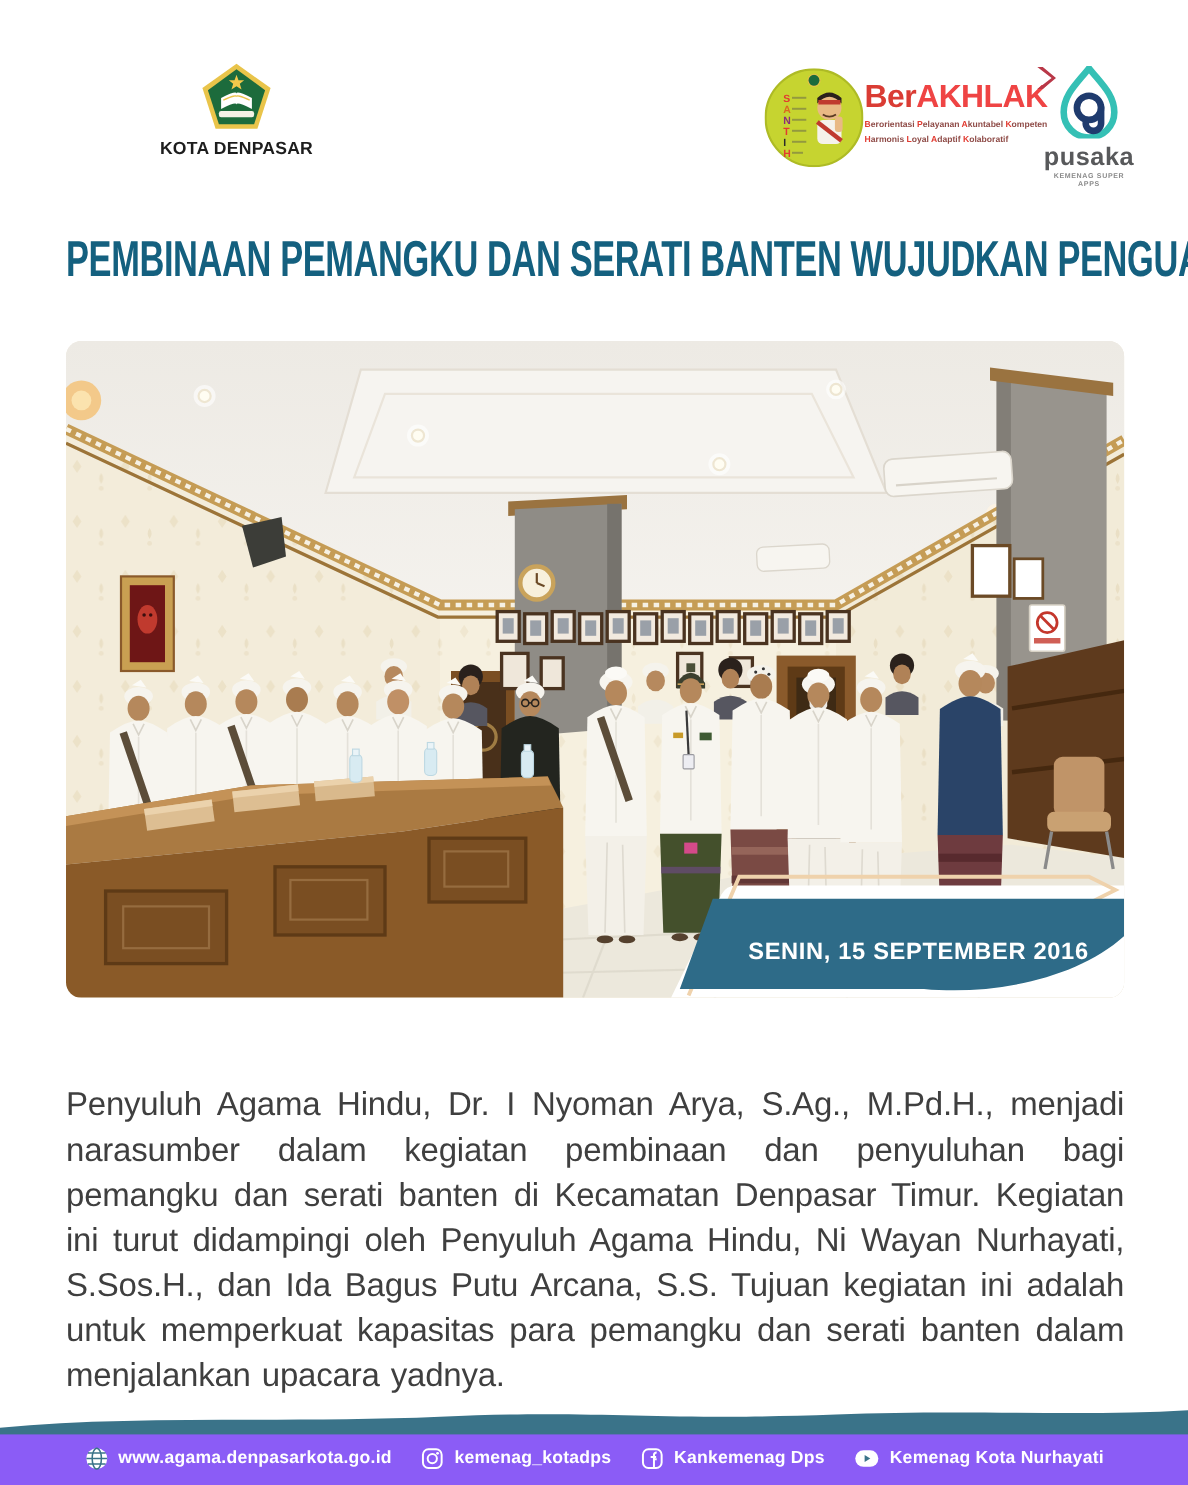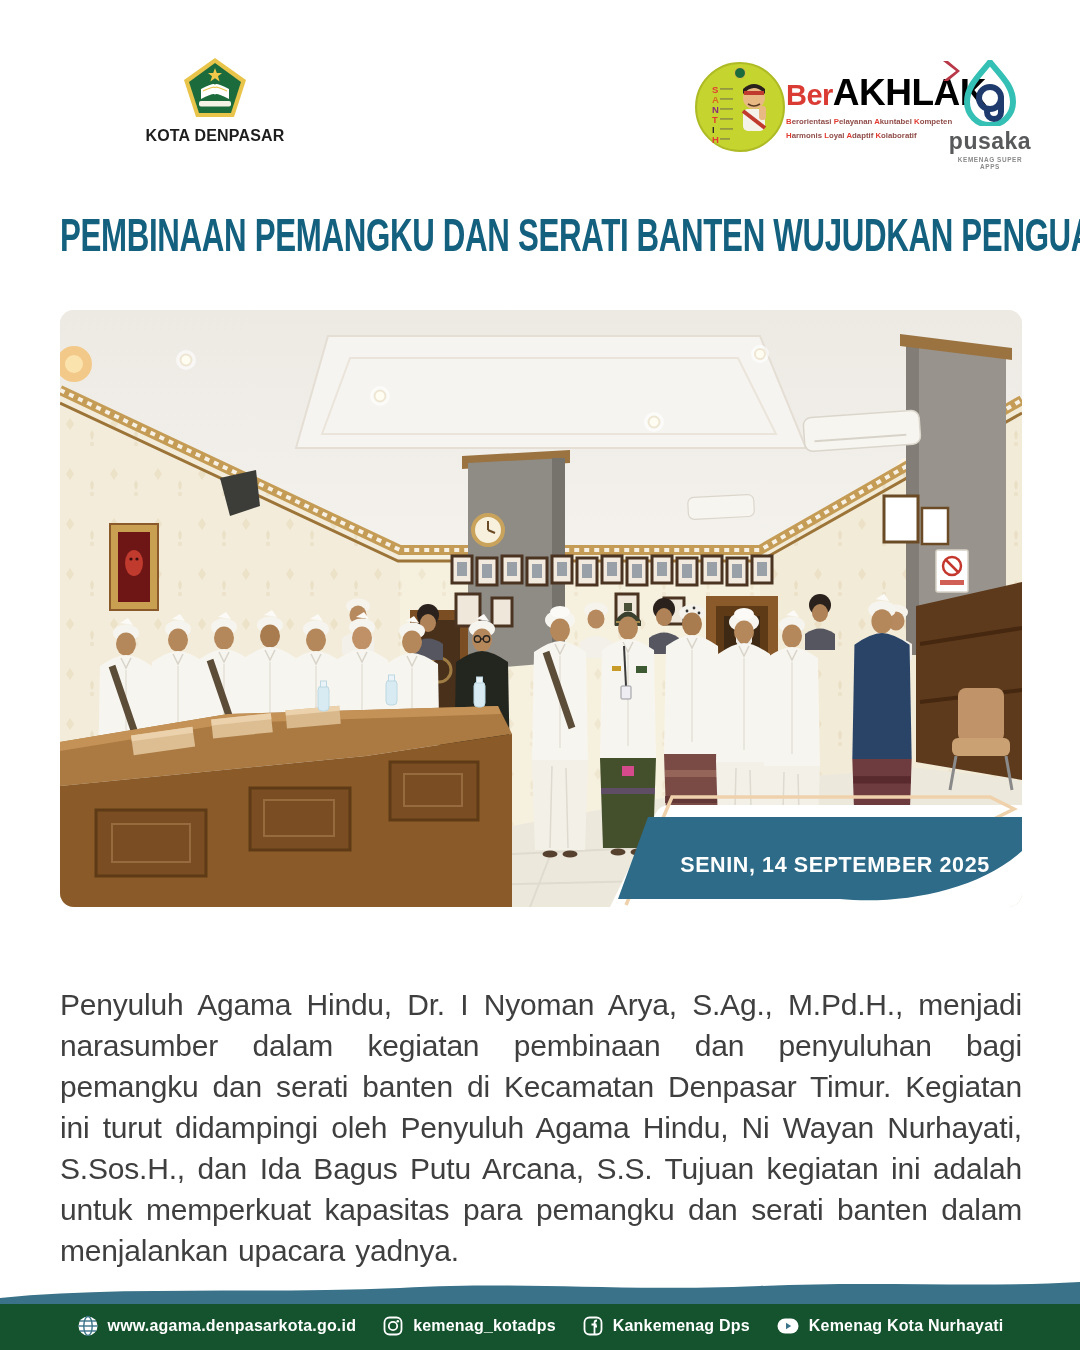--- a/index.html
+++ b/index.html
@@ -8,21 +8,21 @@
 
   
   .brand-left{position:absolute;left:100px;top:56px;width:230px;text-align:center;}
   .brand-left .emblem{display:block;margin:0 auto 6px auto;}
   .agency{font-weight:700;font-size:16px;line-height:19px;color:#1d1d1d;letter-spacing:.2px;}
 
   .mascot{position:absolute;left:695px;top:62px;}
   .berakhlak{position:absolute;left:786px;top:72px;width:158px;}
   .bk-row{position:relative;white-space:nowrap;}
   .bk-prefix{font-weight:800;font-size:29px;color:#DA3C34;letter-spacing:-.5px;}
-  .bk-suffix{font-weight:800;font-size:37px;color:#000000;letter-spacing:-.5px;}
+  .bk-suffix{font-weight:800;font-size:29px;color:#ef4444;letter-spacing:-.5px;}
   .bk-arrow{position:absolute;right:-16px;top:-12px;}
   .bk-tag{margin-top:3px;font-size:7.8px;font-weight:700;color:#8F4C48;line-height:10.5px;white-space:nowrap;}
   .bk-tag .init{color:#E23B31;}
   .pusaka{position:absolute;left:948px;top:60px;width:84px;text-align:center;}
   .pusaka-name{font-weight:700;font-size:23px;color:#58595B;letter-spacing:.5px;margin-top:-2px;}
   .pusaka-tag{font-size:6.4px;font-weight:700;color:#8a8a8a;letter-spacing:.6px;margin-top:1px;}
 
   
   .headline{position:absolute;left:60px;top:216px;width:1010px;color:#14607F;font-weight:700;
             font-size:46px;line-height:38px;white-space:nowrap;}
@@ -33,21 +33,21 @@
          overflow:hidden;background:#efe9dd;}
   .badge-wrap{position:absolute;right:0;bottom:0;width:430px;height:120px;}
   .badge-text{position:absolute;left:56px;top:66px;width:374px;text-align:center;color:#ffffff;
               font-weight:700;font-size:21.5px;letter-spacing:.6px;}
 
   
   .article{position:absolute;left:60px;top:948px;width:962px;font-size:30px;line-height:41px;
            color:#3F3F3F;text-align:justify;letter-spacing:-.2px;word-spacing:2px;margin-top:36px;}
 
   
-  .footer-bar{position:absolute;left:0;bottom:0;width:1080px;height:46px;background:#14532d;}
+  .footer-bar{position:absolute;left:0;bottom:0;width:1080px;height:46px;background:#8b5cf6;}
   .footer-wave{position:absolute;left:0;bottom:44px;display:block;}
   .footer-row{position:absolute;left:0;right:0;top:1px;display:flex;justify-content:center;
               align-items:center;gap:26px;height:42px;}
   .f-item{display:flex;align-items:center;gap:9px;color:#ffffff;font-weight:700;font-size:16px;
           letter-spacing:.2px;white-space:nowrap;}
 </style>
 </head>
 <body>
 
 <div class="page">
@@ -512,21 +512,21 @@
       </g>
     </svg>
 
     
     <div class="badge-wrap">
       <svg width="430" height="120" viewBox="0 0 430 120">
         <path d="M18,120 L64,26 Q68,18 78,18 L430,18 L430,120 Z" fill="#FFFFFF"></path>
         <path d="M34,118 L80,10 L398,10 L422,22 L398,34" fill="none" stroke="#EFD2AC" stroke-width="3.5"></path>
         <path d="M56,30 L430,30 L430,64 C386,104 308,118 248,112 L26,112 Z" fill="#2E6B88"></path>
       </svg>
-      <div class="badge-text">SENIN, 14 SEPTEMBER 2025</div>
+      <div class="badge-text">SENIN, 15 SEPTEMBER 2016</div>
     </div>
   </div>
 
   <p class="article">Penyuluh Agama Hindu, Dr. I Nyoman Arya, S.Ag., M.Pd.H., menjadi narasumber dalam kegiatan pembinaan dan penyuluhan bagi pemangku dan serati banten di Kecamatan Denpasar Timur. Kegiatan ini turut didampingi oleh Penyuluh Agama Hindu, Ni Wayan Nurhayati, S.Sos.H., dan Ida Bagus Putu Arcana, S.S. Tujuan kegiatan ini adalah untuk memperkuat kapasitas para pemangku dan serati banten dalam menjalankan upacara yadnya.</p>
 
   <svg class="footer-wave" width="1080" height="30" viewBox="0 0 1080 30">
     <path d="M0,22 C120,10 260,18 400,12 C540,5 600,16 760,10 C880,5 980,12 1080,6 L1080,30 L0,30 Z" fill="#3A7389"></path>
   </svg>
   <div class="footer-bar">
     <div class="footer-row">

